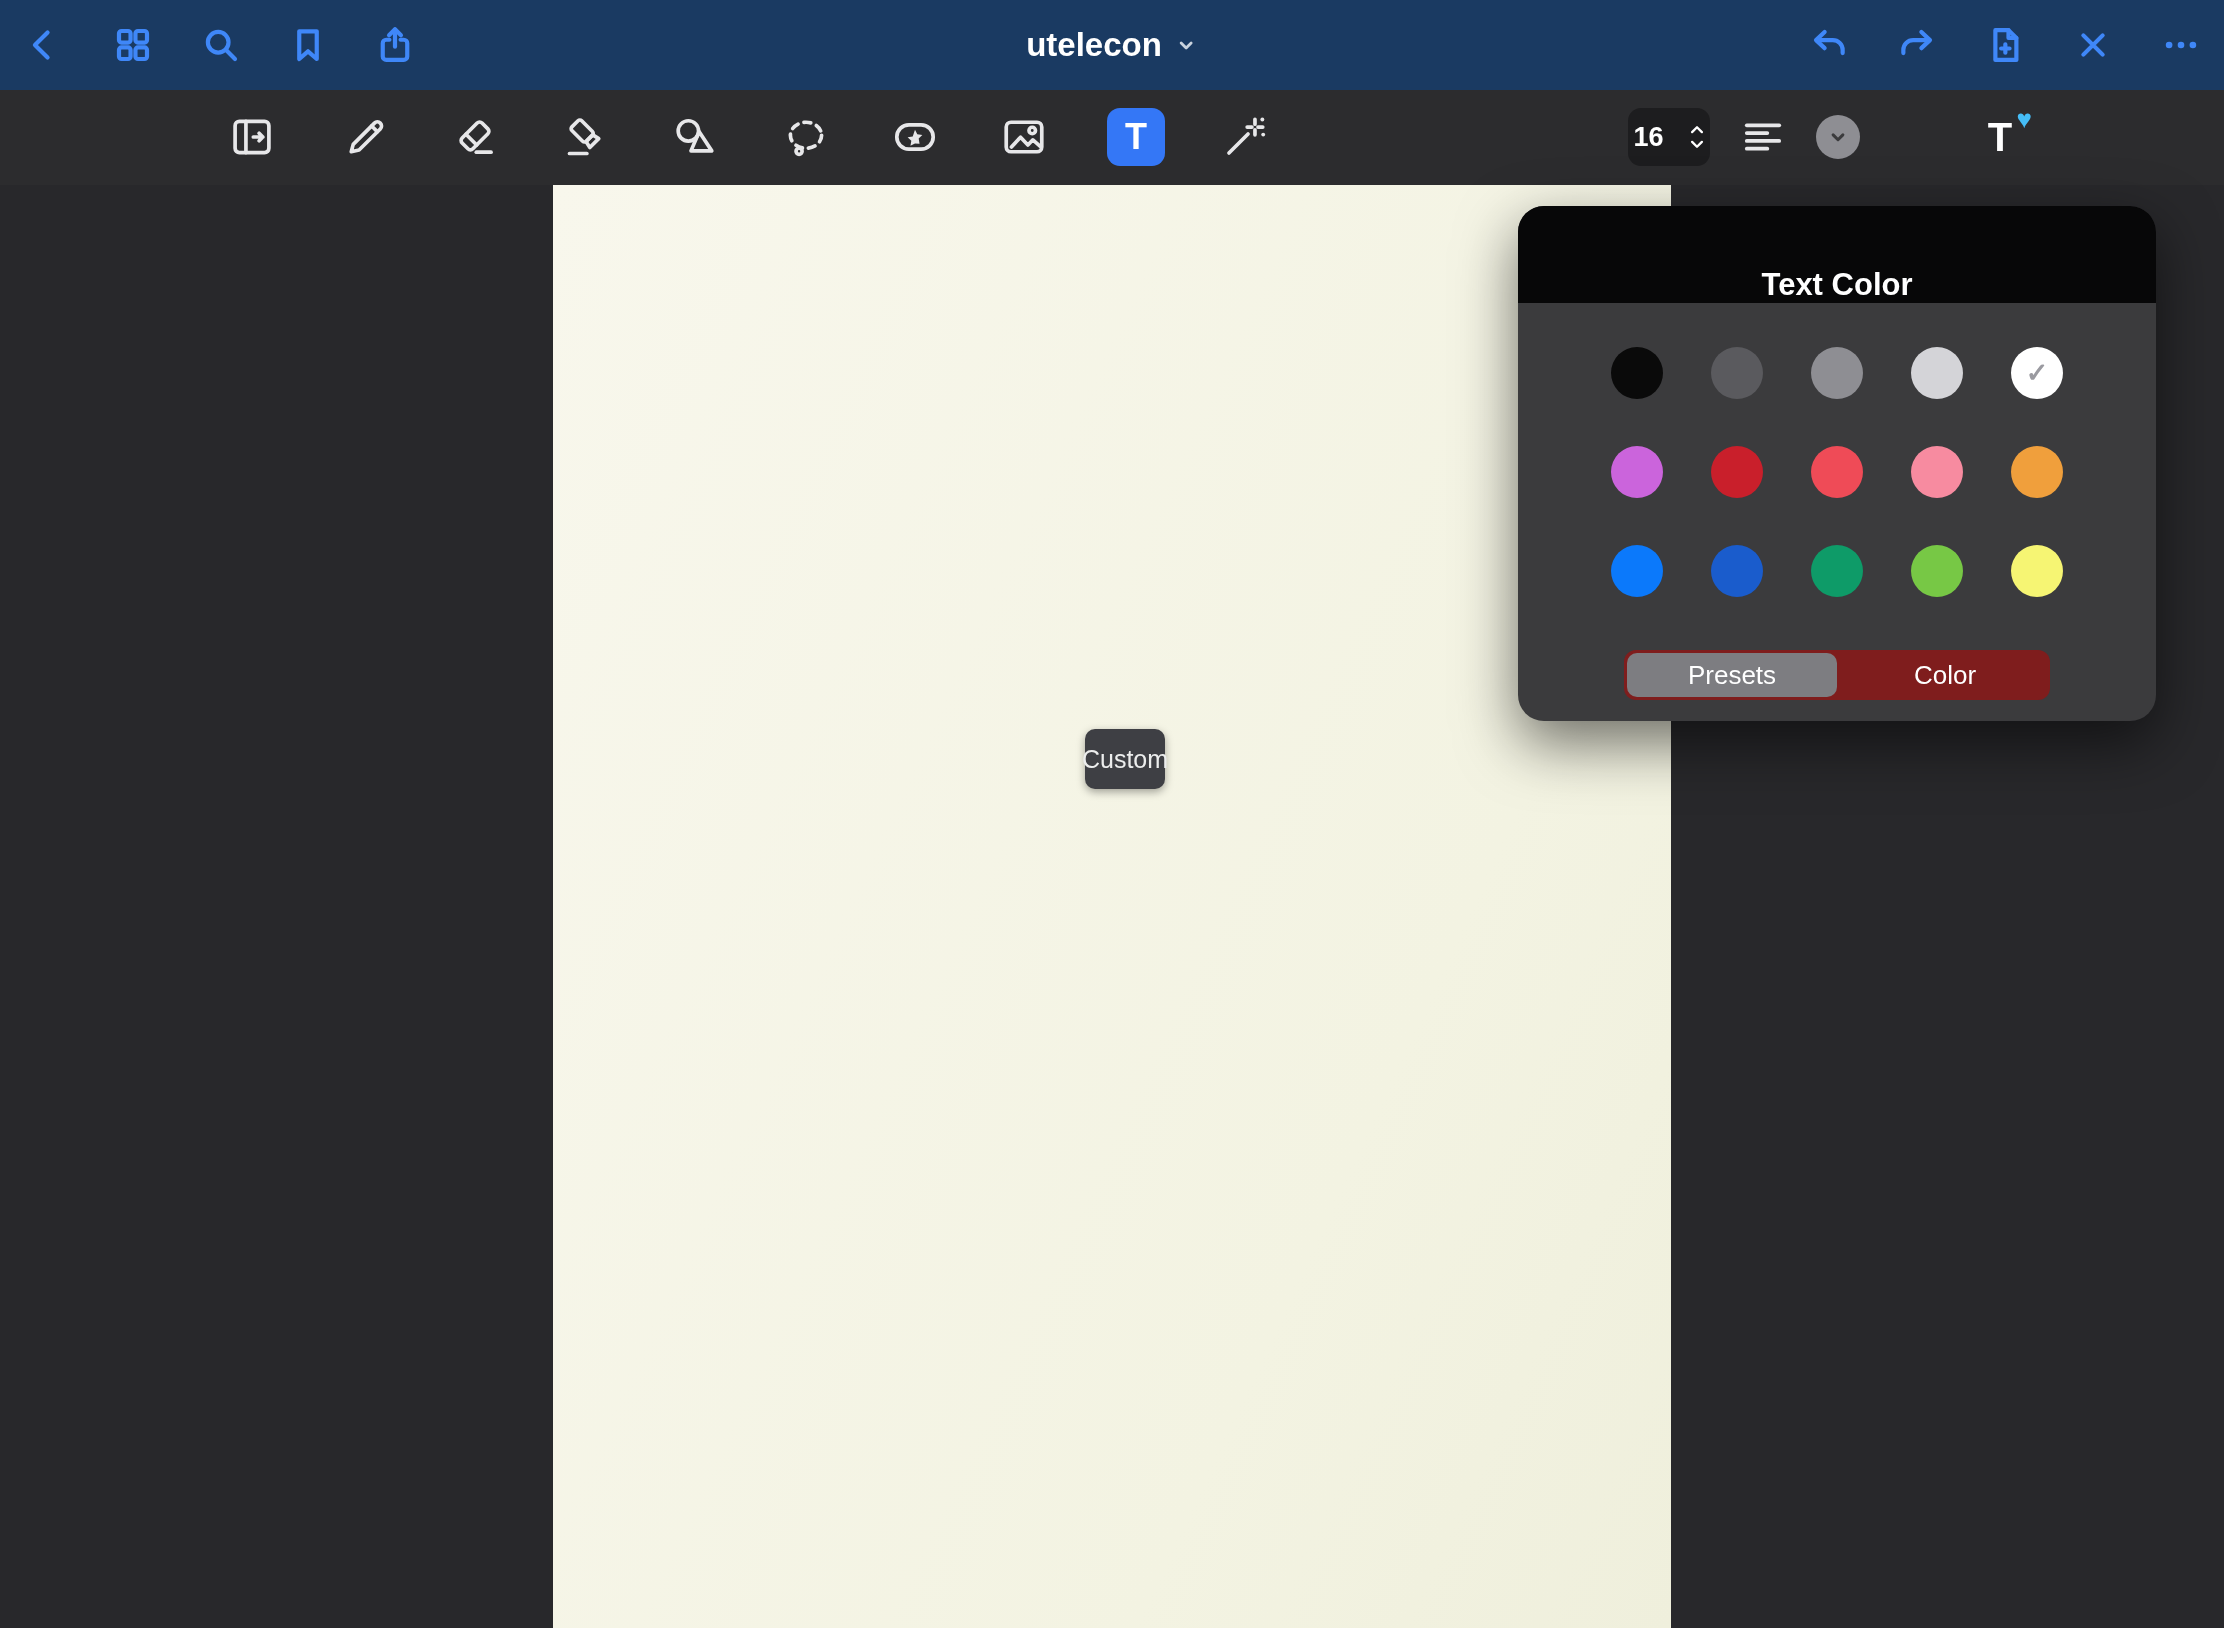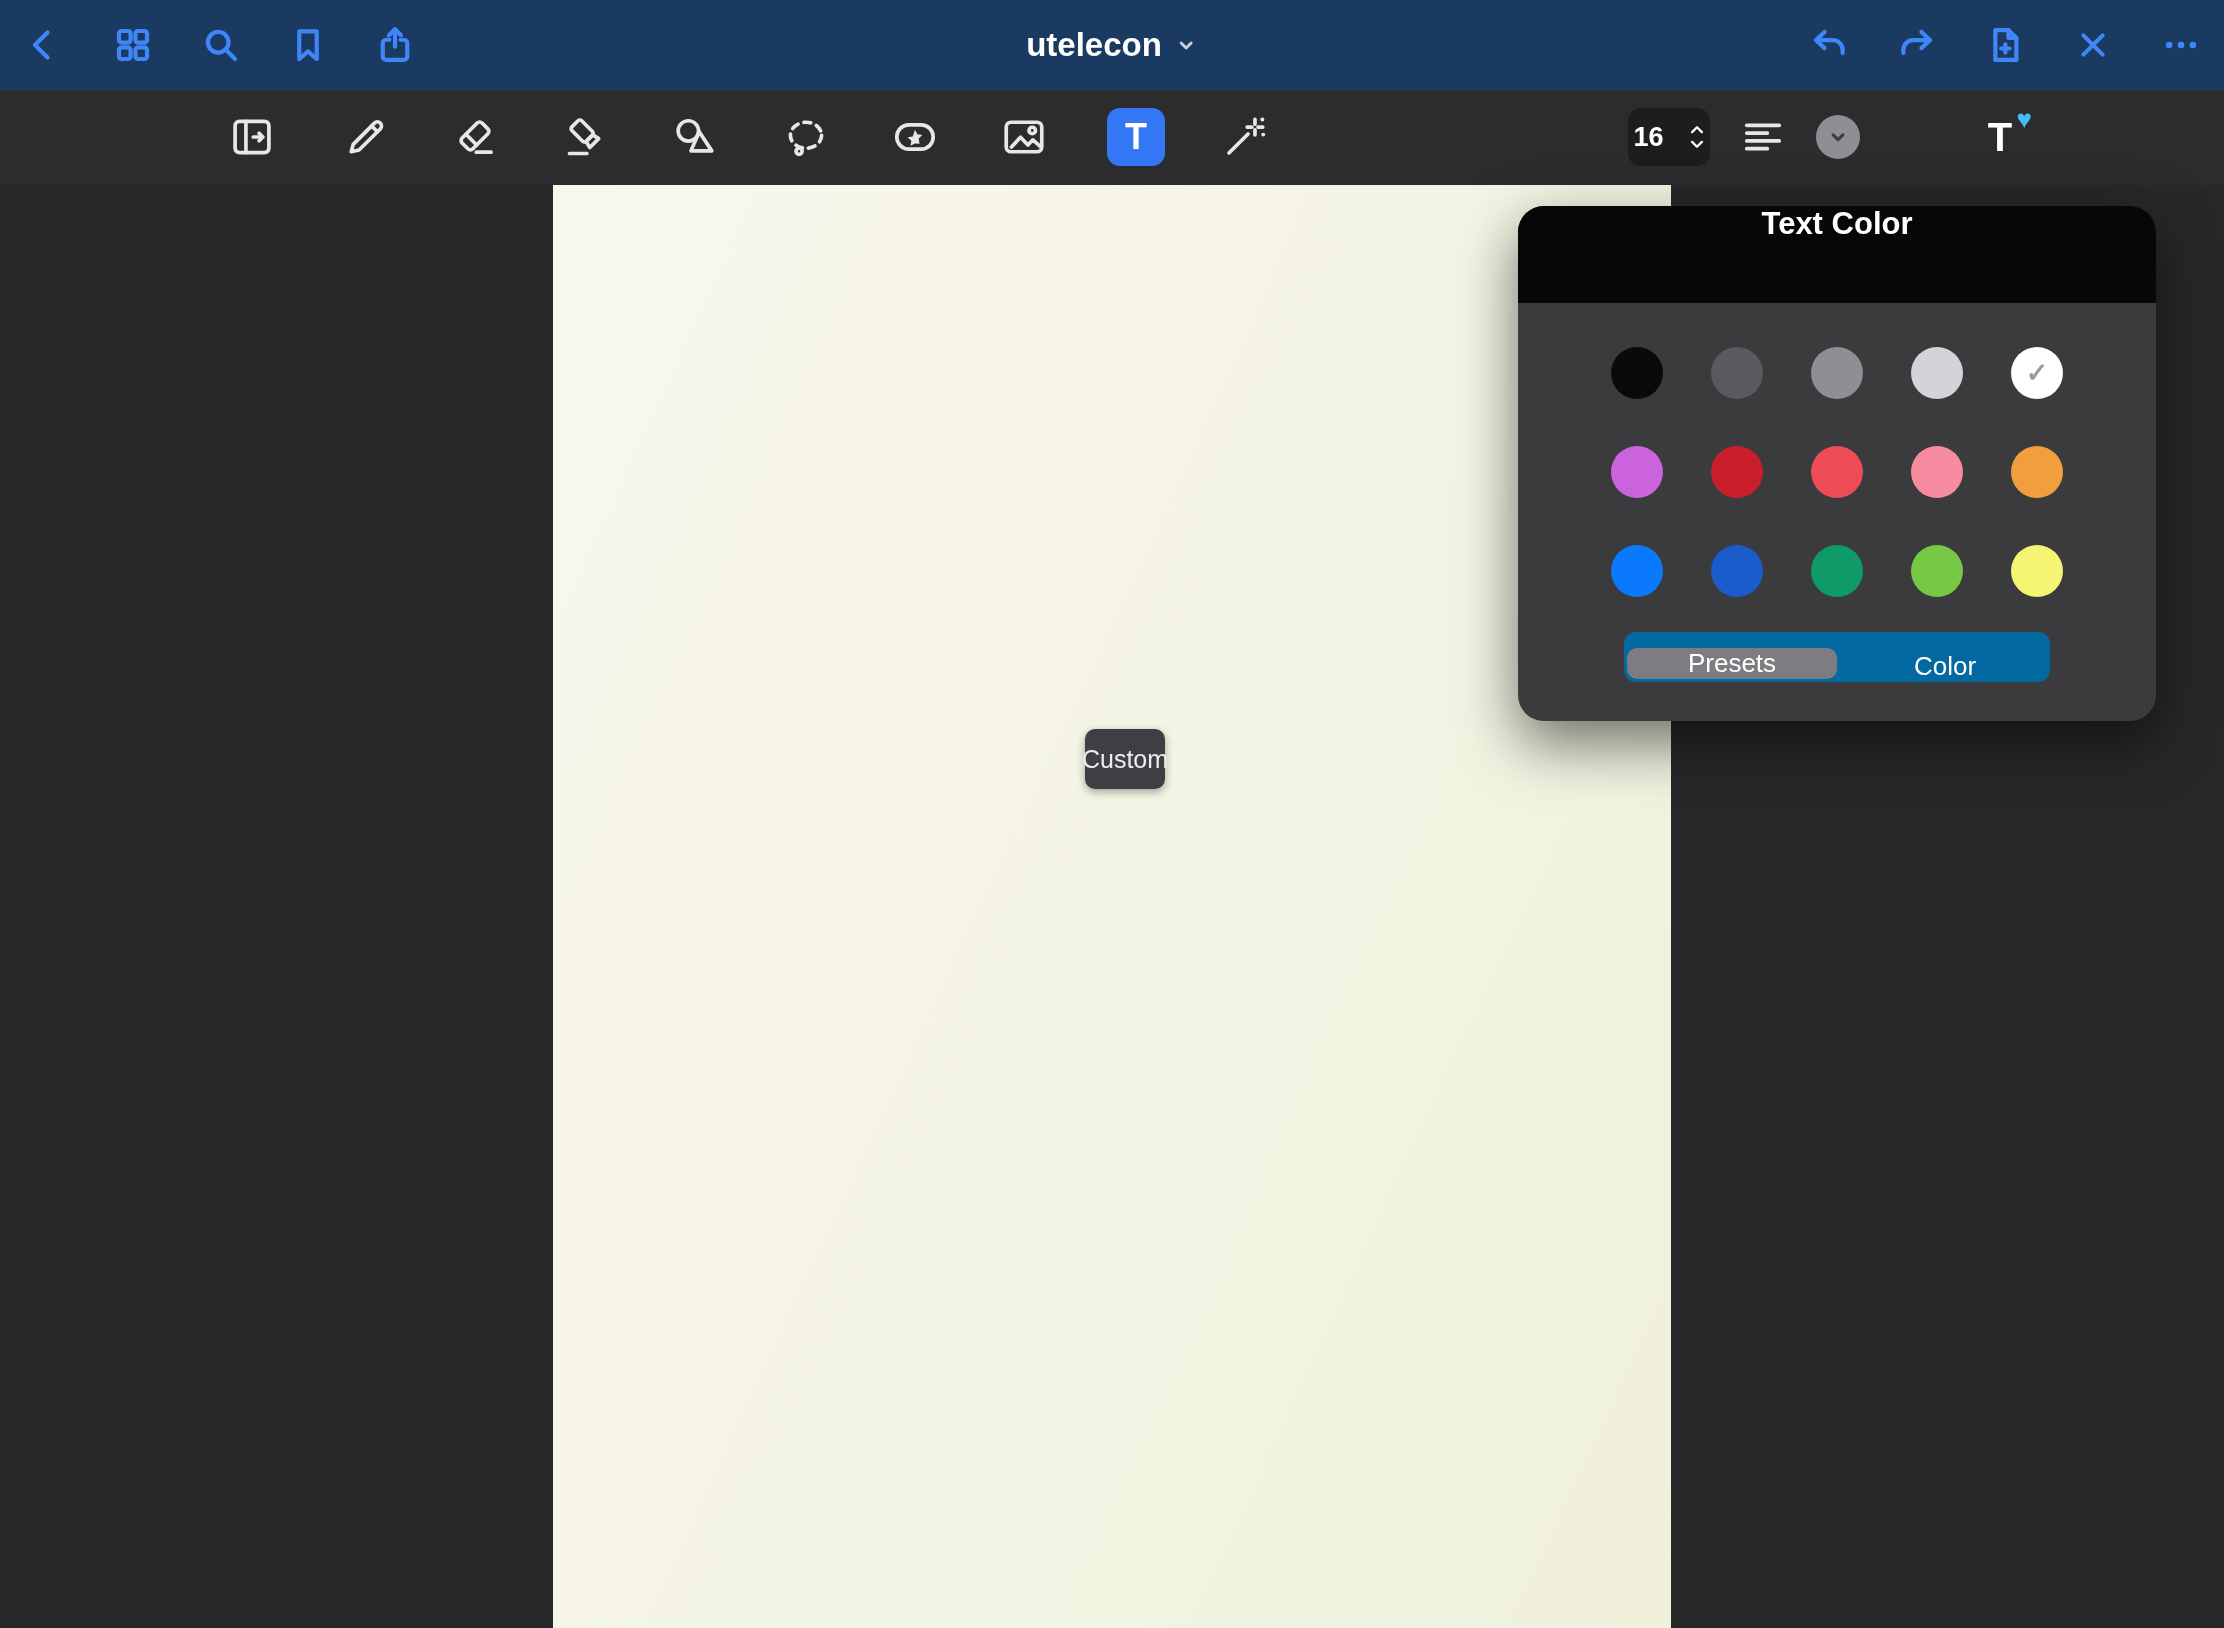--- a/index.html
+++ b/index.html
@@ -91,36 +91,36 @@
   }
 
   
   .popover {
     position:absolute; left:1518px; top:206px; width:638px; height:515px;
     background:#3b3b3d; border-radius:26px; overflow:hidden;
     box-shadow:0 22px 60px rgba(0,0,0,0.55);
   }
   .popover-header {
     height:97px; background:#070708;
-    display:flex; align-items:flex-start; justify-content:center;
+    display:flex; align-items:flex-end; justify-content:center;
   }
   .popover-header span { color:#ffffff; font-size:31px; font-weight:700; }
   .swatch-grid {
     display:grid; grid-template-columns:repeat(5,52px);
     column-gap:48px; row-gap:47px; justify-content:center; margin-top:44px;
   }
   .swatch { width:52px; height:52px; border-radius:50%; position:relative; cursor:pointer; }
   .swatch .check {
     position:absolute; inset:0; display:flex; align-items:center; justify-content:center;
     color:#9a9aa0; font-size:27px; font-weight:700;
   }
   .segmented {
-    position:absolute; left:50%; transform:translateX(-50%); bottom:39px;
-    width:426px; height:50px; background:#0369a1; border-radius:12px;
-    display:flex; overflow:hidden;align-items:flex-end;
+    position:absolute; left:50%; transform:translateX(-50%); bottom:21px;
+    width:426px; height:50px; background:#7f1d1d; border-radius:12px;
+    display:flex; overflow:hidden;
   }
   .segment {
     flex:1; display:flex; align-items:center; justify-content:center;
     color:#ffffff; font-size:26px; font-weight:500; cursor:pointer;
   }
   .segment.selected { background:#7d7d81; border-radius:10px; margin:3px; }
 </style>
 </head>
 <body>
 

